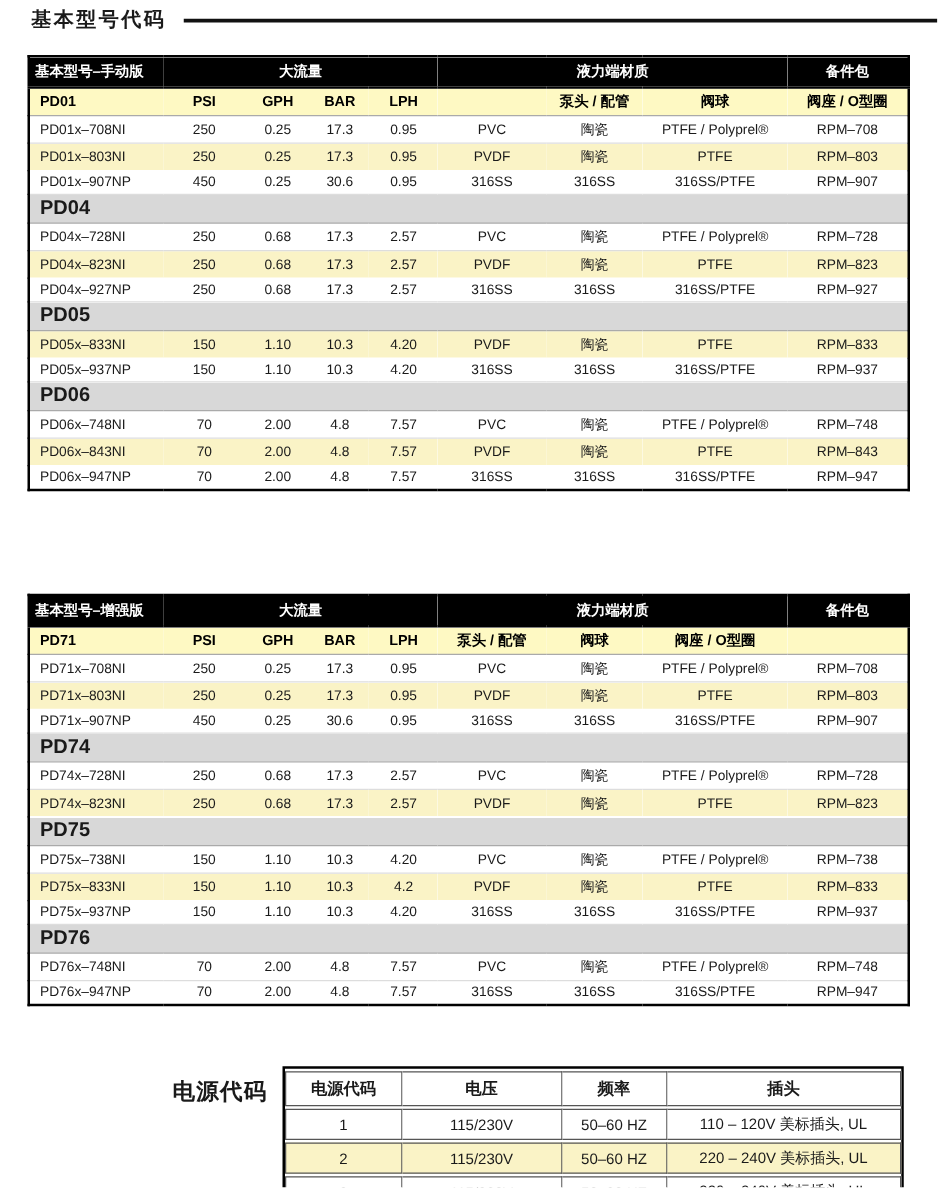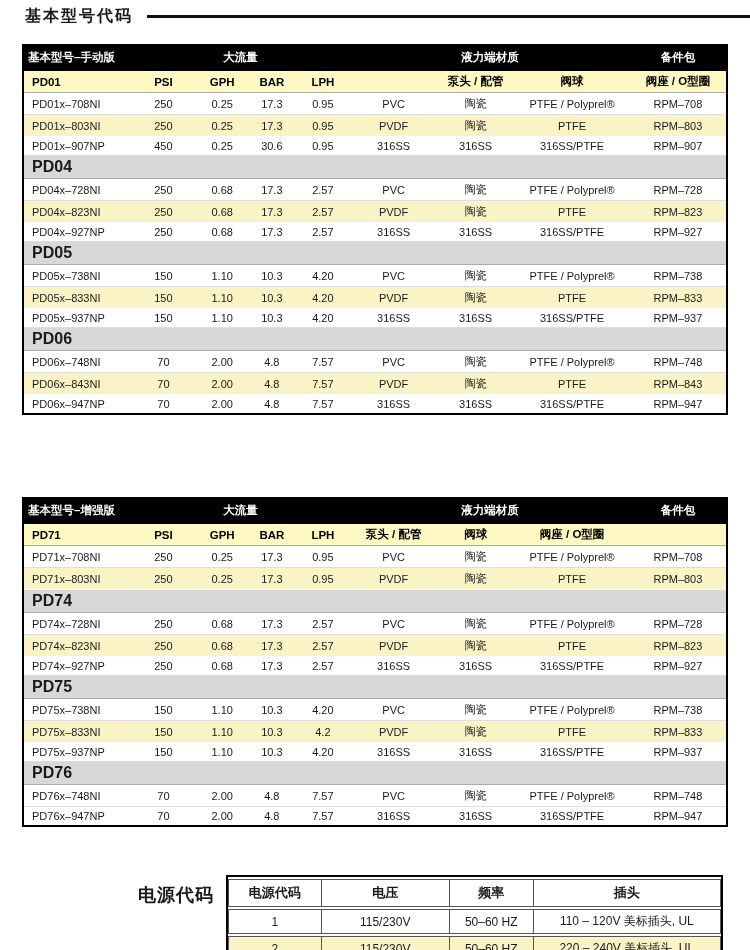--- a/index.html
+++ b/index.html
@@ -159,31 +159,20 @@
           <td>17.3</td>
           <td>2.57</td>
           <td>316SS</td>
           <td>316SS</td>
           <td>316SS/PTFE</td>
           <td>RPM–927</td>
         </tr>
         <tr class="section">
           <td colspan="9">PD05</td>
         </tr>
-        <tr class="data">
-          <td class="model">PD05x–738NI</td>
-          <td>150</td>
-          <td>1.10</td>
-          <td>10.3</td>
-          <td>4.20</td>
-          <td>PVC</td>
-          <td>陶瓷</td>
-          <td>PTFE / Polyprel®</td>
-          <td>RPM–738</td>
-        </tr>
         <tr class="data hl">
           <td class="model">PD05x–833NI</td>
           <td>150</td>
           <td>1.10</td>
           <td>10.3</td>
           <td>4.20</td>
           <td>PVDF</td>
           <td>陶瓷</td>
           <td>PTFE</td>
           <td>RPM–833</td>
@@ -285,20 +274,31 @@
           <td class="model">PD71x–803NI</td>
           <td>250</td>
           <td>0.25</td>
           <td>17.3</td>
           <td>0.95</td>
           <td>PVDF</td>
           <td>陶瓷</td>
           <td>PTFE</td>
           <td>RPM–803</td>
         </tr>
+        <tr class="data">
+          <td class="model">PD71x–907NP</td>
+          <td>450</td>
+          <td>0.25</td>
+          <td>30.6</td>
+          <td>0.95</td>
+          <td>316SS</td>
+          <td>316SS</td>
+          <td>316SS/PTFE</td>
+          <td>RPM–907</td>
+        </tr>
         <tr class="section">
           <td colspan="9">PD74</td>
         </tr>
         <tr class="data">
           <td class="model">PD74x–728NI</td>
           <td>250</td>
           <td>0.68</td>
           <td>17.3</td>
           <td>2.57</td>
           <td>PVC</td>
@@ -309,31 +309,20 @@
         <tr class="data hl">
           <td class="model">PD74x–823NI</td>
           <td>250</td>
           <td>0.68</td>
           <td>17.3</td>
           <td>2.57</td>
           <td>PVDF</td>
           <td>陶瓷</td>
           <td>PTFE</td>
           <td>RPM–823</td>
-        </tr>
-        <tr class="data">
-          <td class="model">PD74x–927NP</td>
-          <td>250</td>
-          <td>0.68</td>
-          <td>17.3</td>
-          <td>2.57</td>
-          <td>316SS</td>
-          <td>316SS</td>
-          <td>316SS/PTFE</td>
-          <td>RPM–927</td>
         </tr>
         <tr class="section">
           <td colspan="9">PD75</td>
         </tr>
         <tr class="data">
           <td class="model">PD75x–738NI</td>
           <td>150</td>
           <td>1.10</td>
           <td>10.3</td>
           <td>4.20</td>

